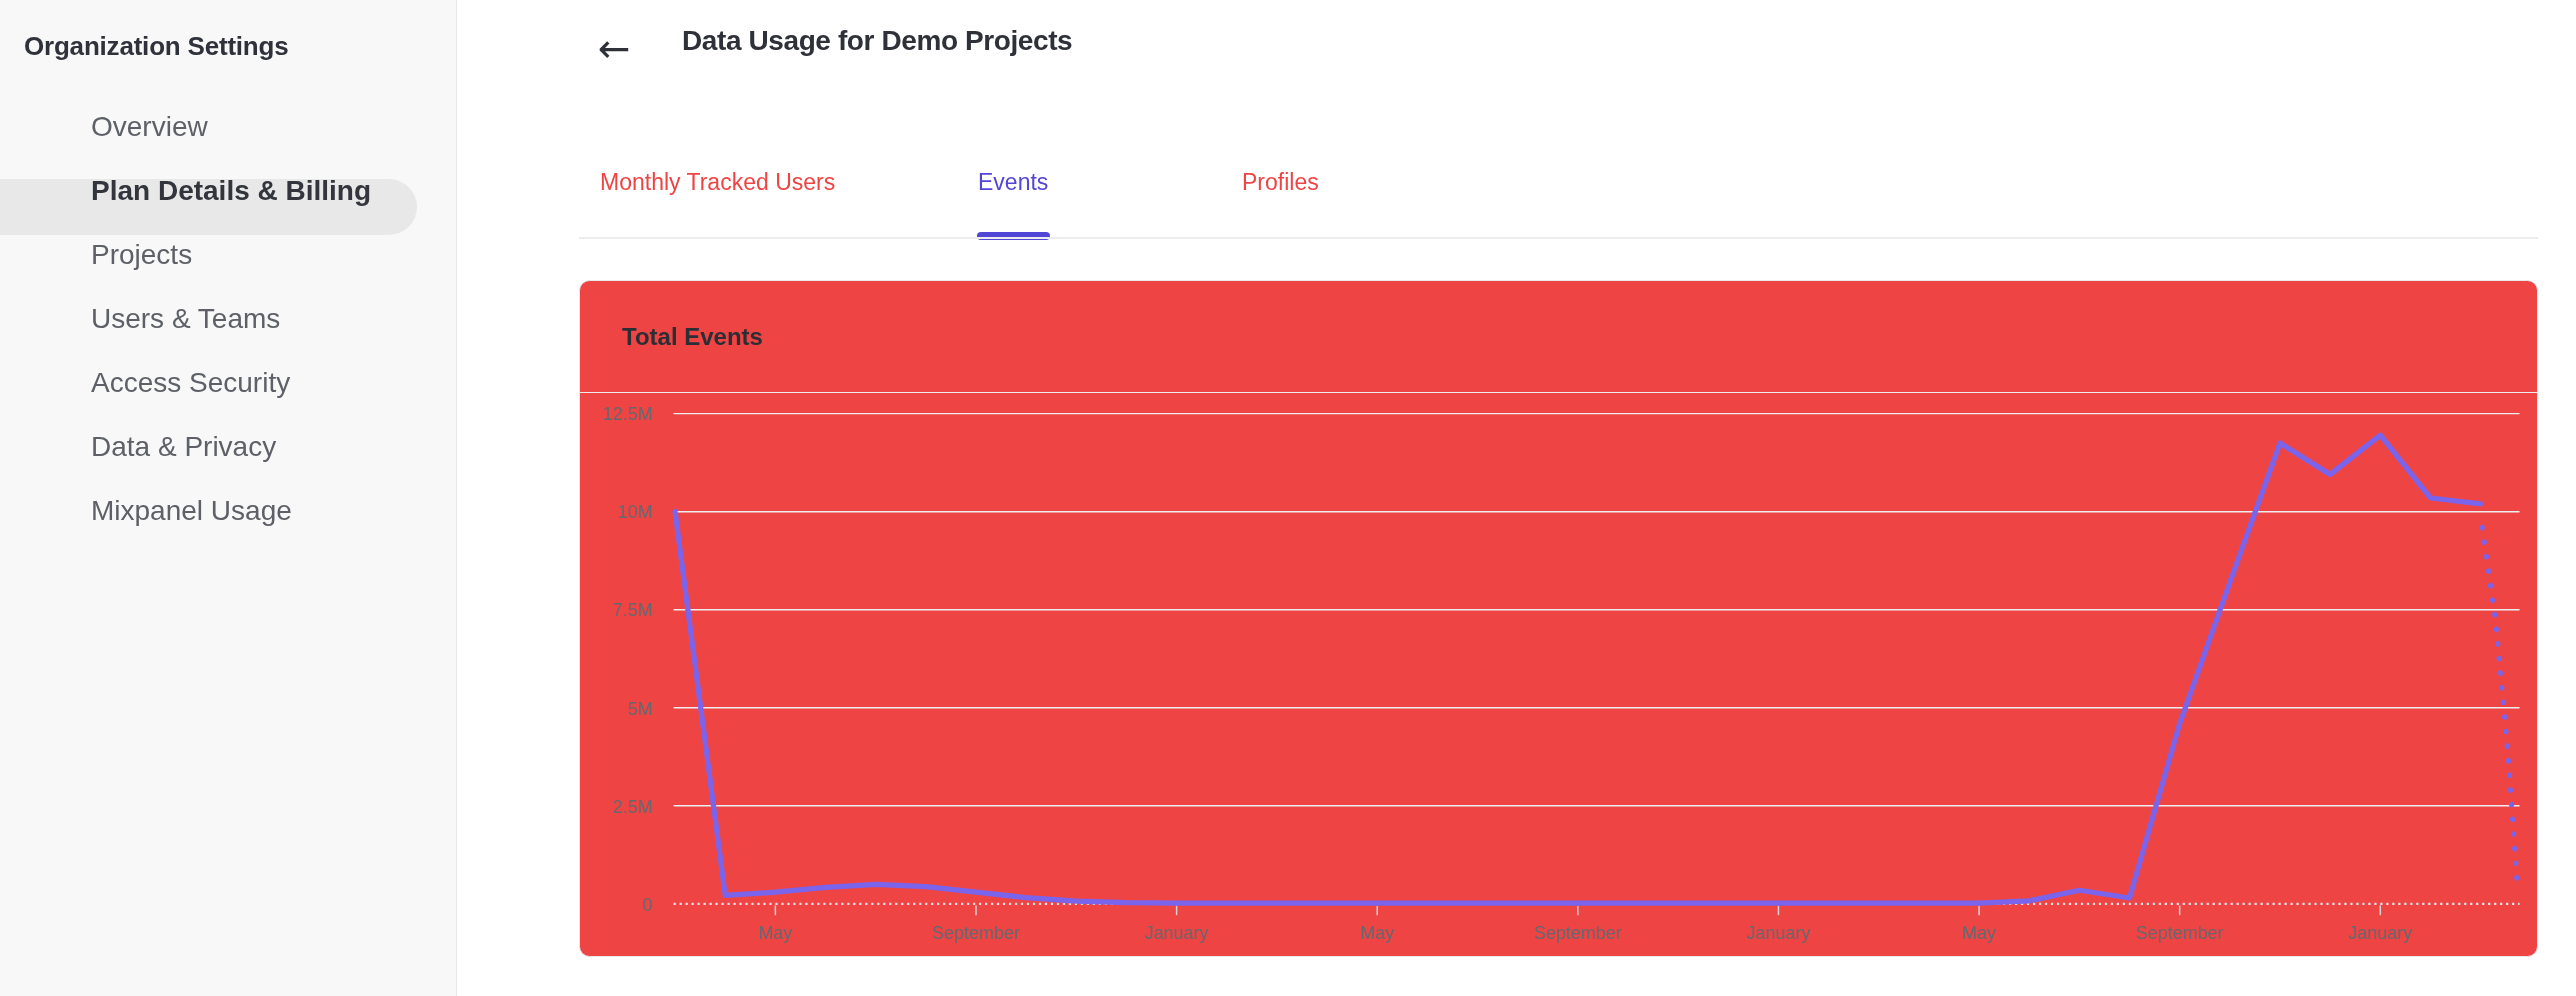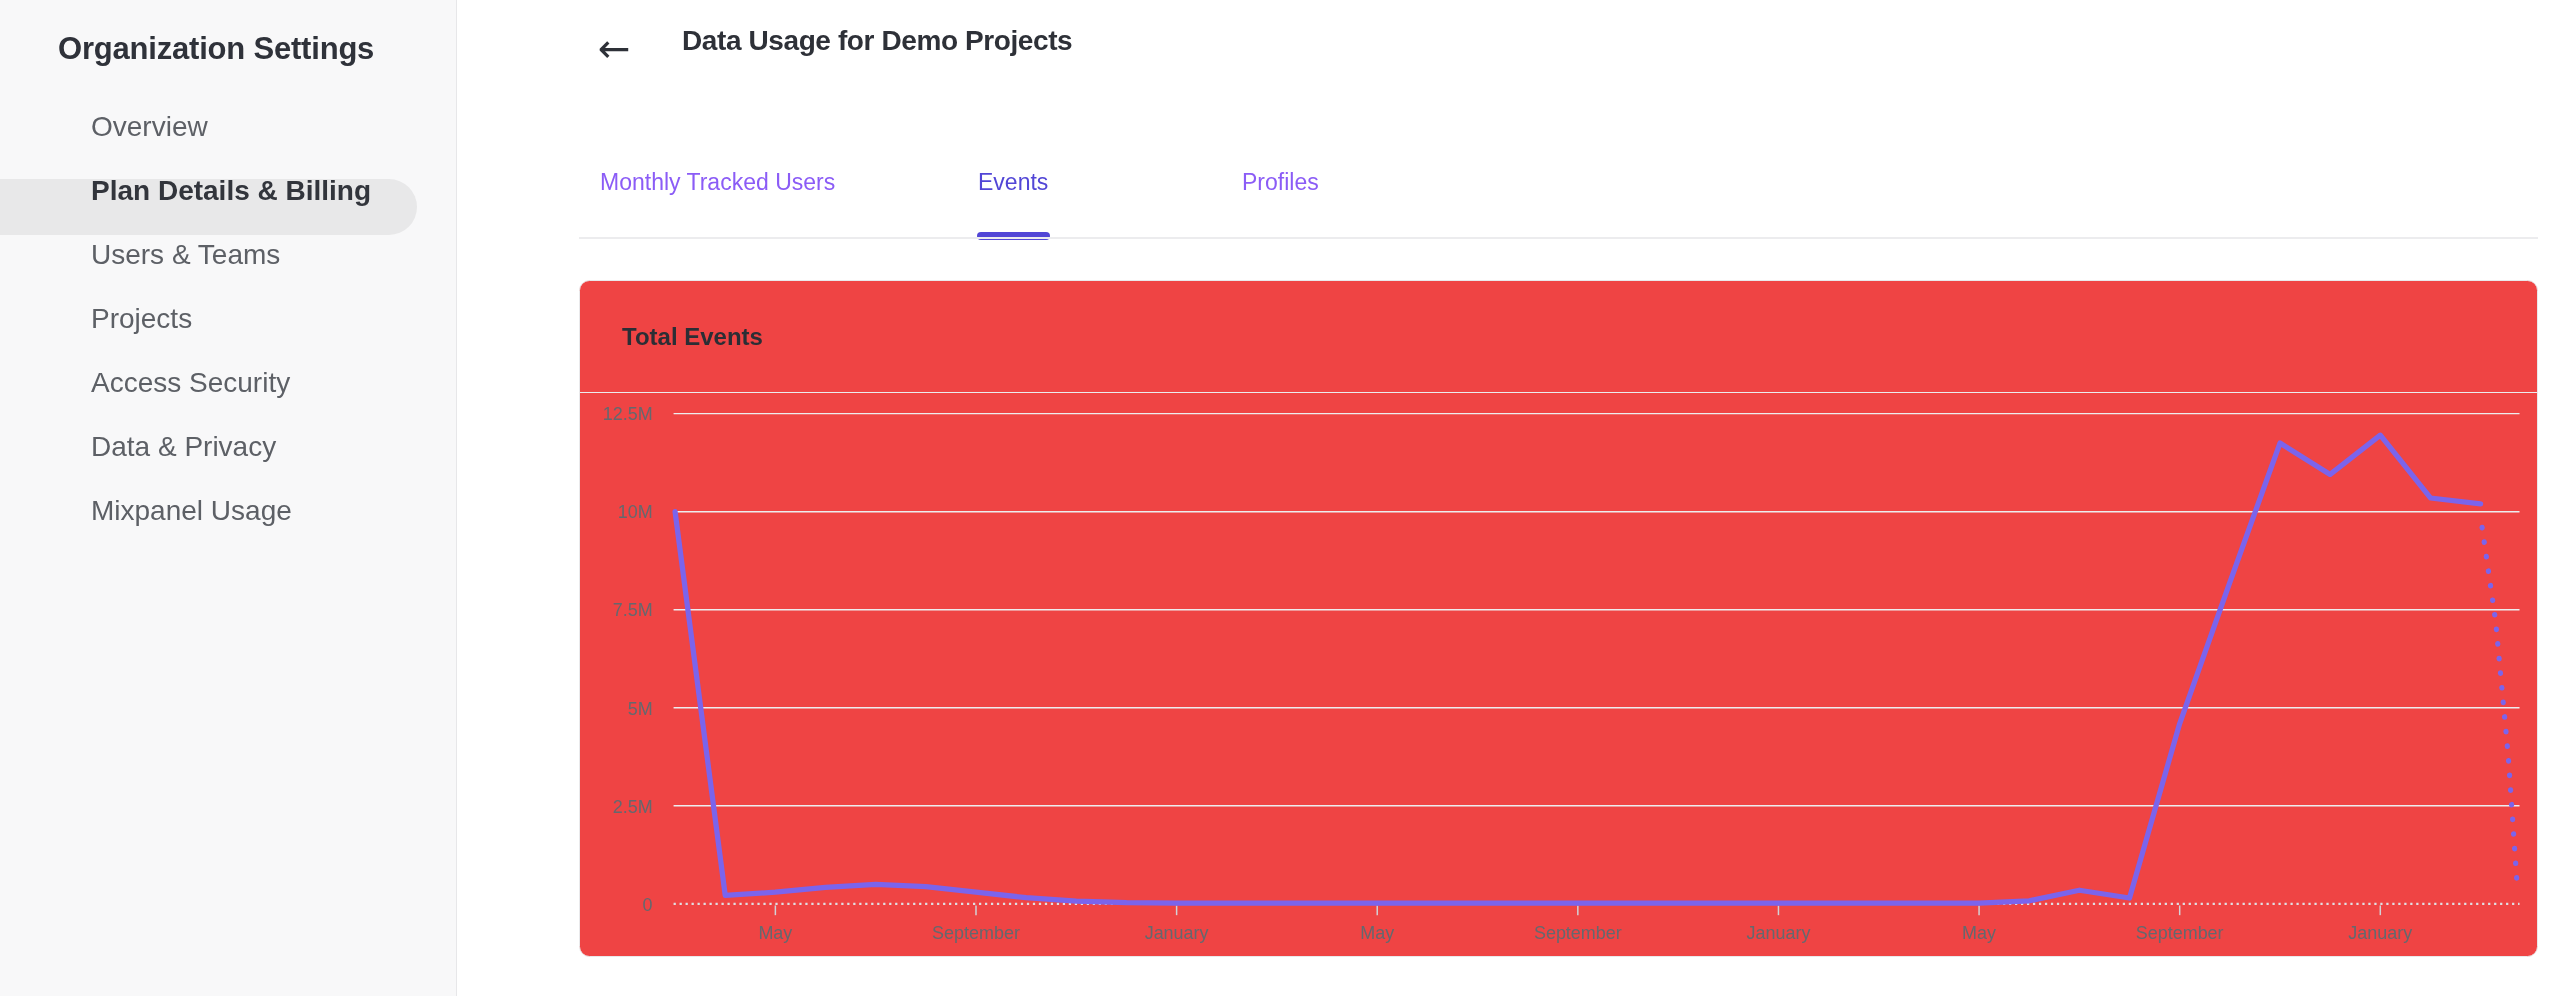--- a/index.html
+++ b/index.html
@@ -15,22 +15,22 @@
     font-family:"Liberation Sans",sans-serif;
     -webkit-font-smoothing:antialiased;
   }
 
   
   .sidebar{
     position:absolute;left:0;top:0;width:457px;height:997px;
     background:#f8f8f9;border-right:1.5px solid #e7e7e9;
   }
   .sidebar-title{
-    position:absolute;left:58px;top:31px;margin:0;
-    font-size:31px;font-weight:700;color:#2f323a;letter-spacing:-0.2px;
+    position:absolute;left:24px;top:31px;margin:0;
+    font-size:26px;font-weight:700;color:#2f323a;letter-spacing:-0.2px;
     white-space:nowrap;
   }
   .side-nav{position:absolute;left:0;top:111px;width:100%}
   .side-item{
     position:relative;height:64px;display:flex;
     padding-left:91px;font-size:28px;color:#5d6066;cursor:pointer;
   }
   .side-item .side-label{position:relative;z-index:1;white-space:nowrap}
   .side-item.active{color:#32353c;font-weight:700}
   .side-item.active::before{
@@ -47,21 +47,21 @@
   }
   .page-title{
     position:absolute;left:682px;top:25.4px;margin:0;
     font-size:28px;font-weight:700;color:#2e3138;letter-spacing:-0.4px;
     white-space:nowrap;
   }
 
   
   .tabs{position:absolute;left:0;top:169px;height:78px;width:100%}
   .tab{
-    position:absolute;top:0;font-size:23px;color:#8b5cf6;cursor:pointer;
+    position:absolute;top:0;font-size:23px;color:#ef4444;cursor:pointer;
     white-space:nowrap;background:transparent;border:none;padding:0;
     font-family:inherit;
   }
   .tab:nth-child(1){left:600px}
   .tab:nth-child(2){left:978px}
   .tab:nth-child(3){left:1242px}
   .tab.active{color:var(--accent)}
   .tab.active::after{
     content:"";position:absolute;left:-1.5px;right:-1.5px;top:63px;height:8.2px;
     border-radius:4.5px;background:var(--accent);
@@ -107,24 +107,24 @@
 <aside class="sidebar">
   <h1 class="sidebar-title">Organization Settings</h1>
   <nav class="side-nav">
       <div class="side-item">
         <span class="side-label">Overview</span>
       </div>
       <div class="side-item active">
         <span class="side-label">Plan Details &amp; Billing</span>
       </div>
       <div class="side-item">
-        <span class="side-label">Users &amp; Teams</span>
+        <span class="side-label">Projects</span>
       </div>
       <div class="side-item">
-        <span class="side-label">Projects</span>
+        <span class="side-label">Users &amp; Teams</span>
       </div>
       <div class="side-item">
         <span class="side-label">Access Security</span>
       </div>
       <div class="side-item">
         <span class="side-label">Data &amp; Privacy</span>
       </div>
       <div class="side-item">
         <span class="side-label">Mixpanel Usage</span>
       </div>

